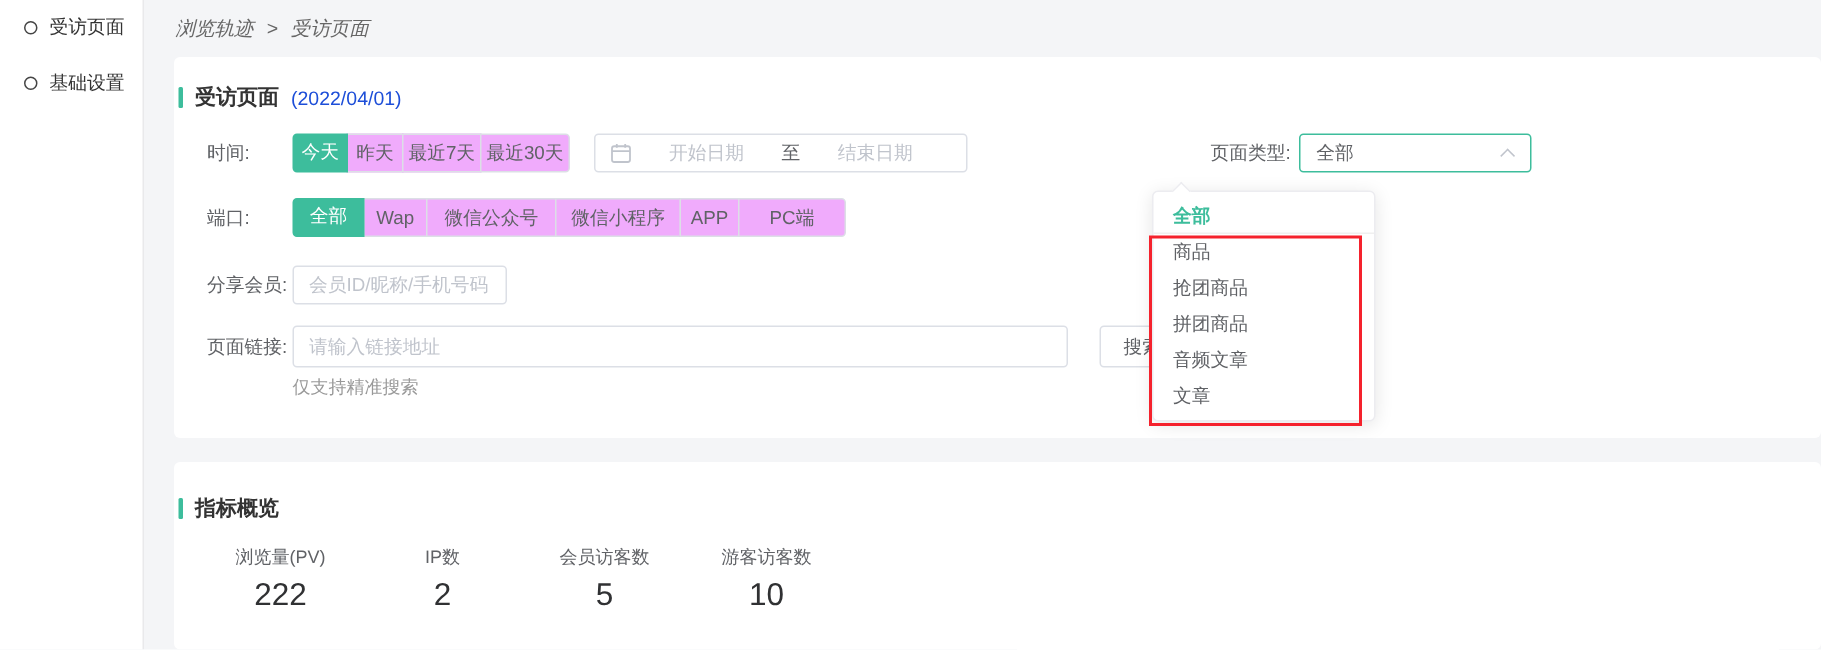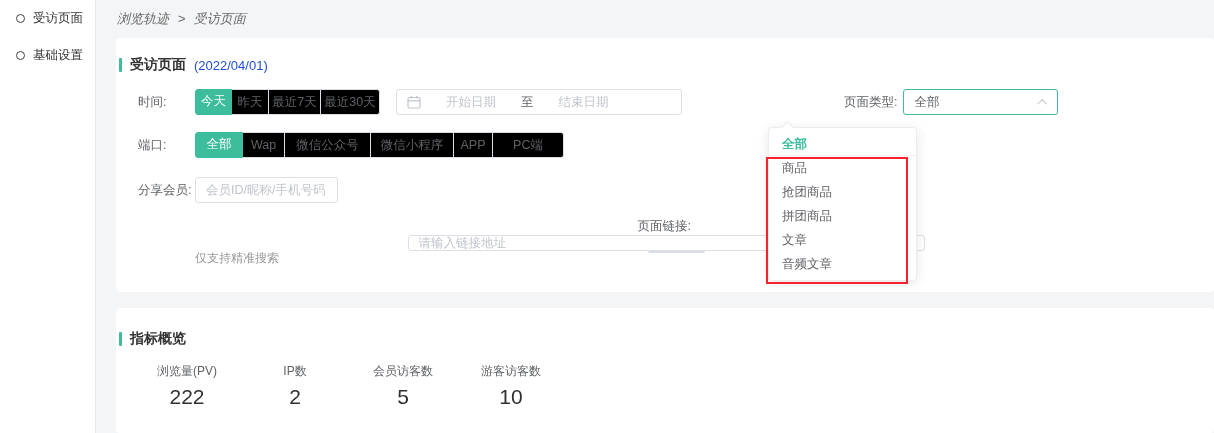--- a/index.html
+++ b/index.html
@@ -24,29 +24,29 @@
   .card-metrics { top:308px; height:125px; }
   .card-title { position:absolute; left:3px; display:flex; align-items:center; gap:8px; }
   .title-bar { width:3px; height:14px; background:#3dbd9c; border-radius:1px; }
   .title-text { font-size:14px; font-weight:bold; color:#333; }
   .title-note { font-size:13px; color:#1d4ed8; }
   
   .frow { position:absolute; left:22px; right:20px; height:26px; display:flex; align-items:center; }
   .row-time   { top:51px; }
   .row-port   { top:94px; }
   .row-member { top:139px; }
-  .row-link   { top:180px;flex-direction:column; }
+  .row-link   { top:180px; }
   .flabel { width:57px; flex:0 0 auto; font-size:12.5px; color:#606266; }
   .seg-group { display:flex; }
   .seg-btn { height:26px; line-height:24px; text-align:center; font-size:12.5px; color:#606266;
-    background:#000000; border:1px solid #dcdfe6; margin-left:-1px; cursor:pointer; white-space:nowrap; }
+    background:#f0abfc; border:1px solid #dcdfe6; margin-left:-1px; cursor:pointer; white-space:nowrap; }
   .seg-btn:first-child { margin-left:0; border-radius:3px 0 0 3px;font-family:Liberation Mono, monospace; }
   .seg-btn:last-child { border-radius:0 3px 3px 0; }
   .seg-btn.active { background:#3dbd9c; border-color:#3dbd9c; color:#fff; position:relative; z-index:1; }
-  .date-range { margin-left:16px; width:286px; height:26px; border:1px solid #dcdfe6; border-radius:3px;
+  .date-range { margin-left:16px; width:249px; height:26px; border:1px solid #dcdfe6; border-radius:3px;
     display:flex; align-items:center; padding:0 10px; gap:6px; background:#fff; cursor:text; }
   .date-range .ph { color:#c0c4cc; font-size:12.5px; width:88px; text-align:center; }
   .date-range .to { color:#606266; font-size:12.5px; }
   .cal-icon { width:14px; height:14px; flex:0 0 auto; }
   .pt-label { margin-left:162px; font-size:12.5px; color:#606266; white-space:nowrap; }
   .pt-select { margin-left:6px; width:155px; height:26px; border:1px solid #3dbd9c; border-radius:3px;
     background:#fff; display:flex; align-items:center; padding:0 10px; cursor:pointer; }
   .pt-select .val { flex:1; font-size:12.5px; color:#606266; }
   .chev-up { width:7px; height:7px; border-left:1.5px solid #c0c4cc; border-top:1.5px solid #c0c4cc;
     transform:rotate(45deg) translateY(2px); }
@@ -155,22 +155,22 @@
   <div class="hint">仅支持精准搜索</div>
 </section>
 
 <div class="dropdown">
   <div class="notch"></div>
   <ul>
     <li class="dd-item selected">全部</li>
     <li class="dd-item">商品</li>
     <li class="dd-item">抢团商品</li>
     <li class="dd-item">拼团商品</li>
+    <li class="dd-item">音频文章</li>
     <li class="dd-item">文章</li>
-    <li class="dd-item">音频文章</li>
   </ul>
 </div>
 
 <div class="red-box"></div>
 
 <section class="card card-metrics">
   <div class="card-title">
     <span class="title-bar"></span>
     <span class="title-text">指标概览</span>
   </div>

